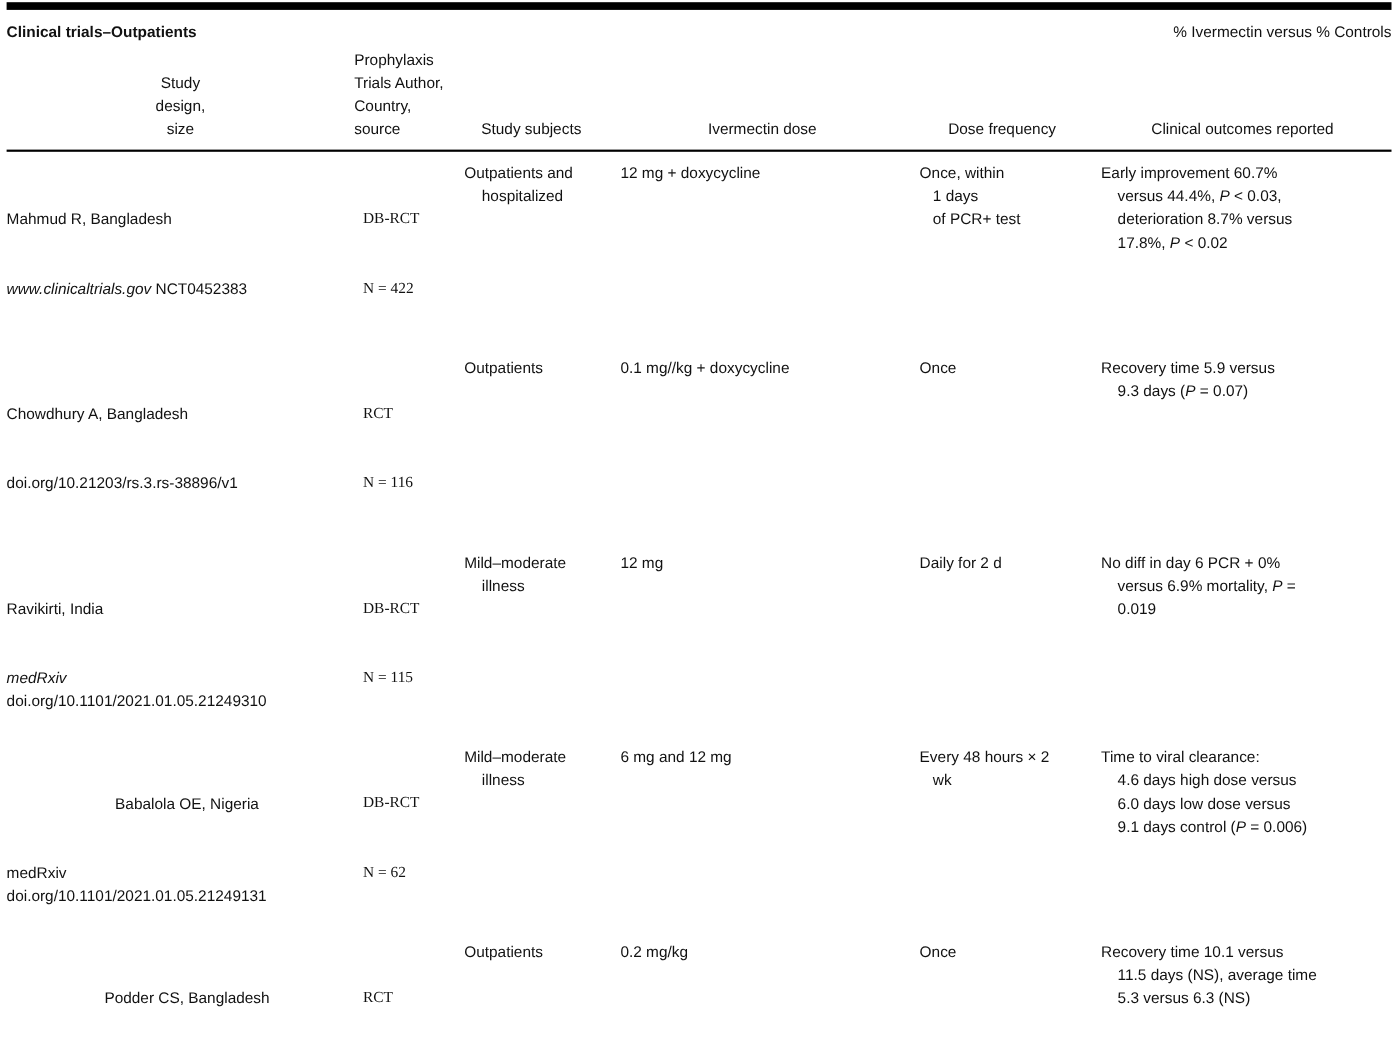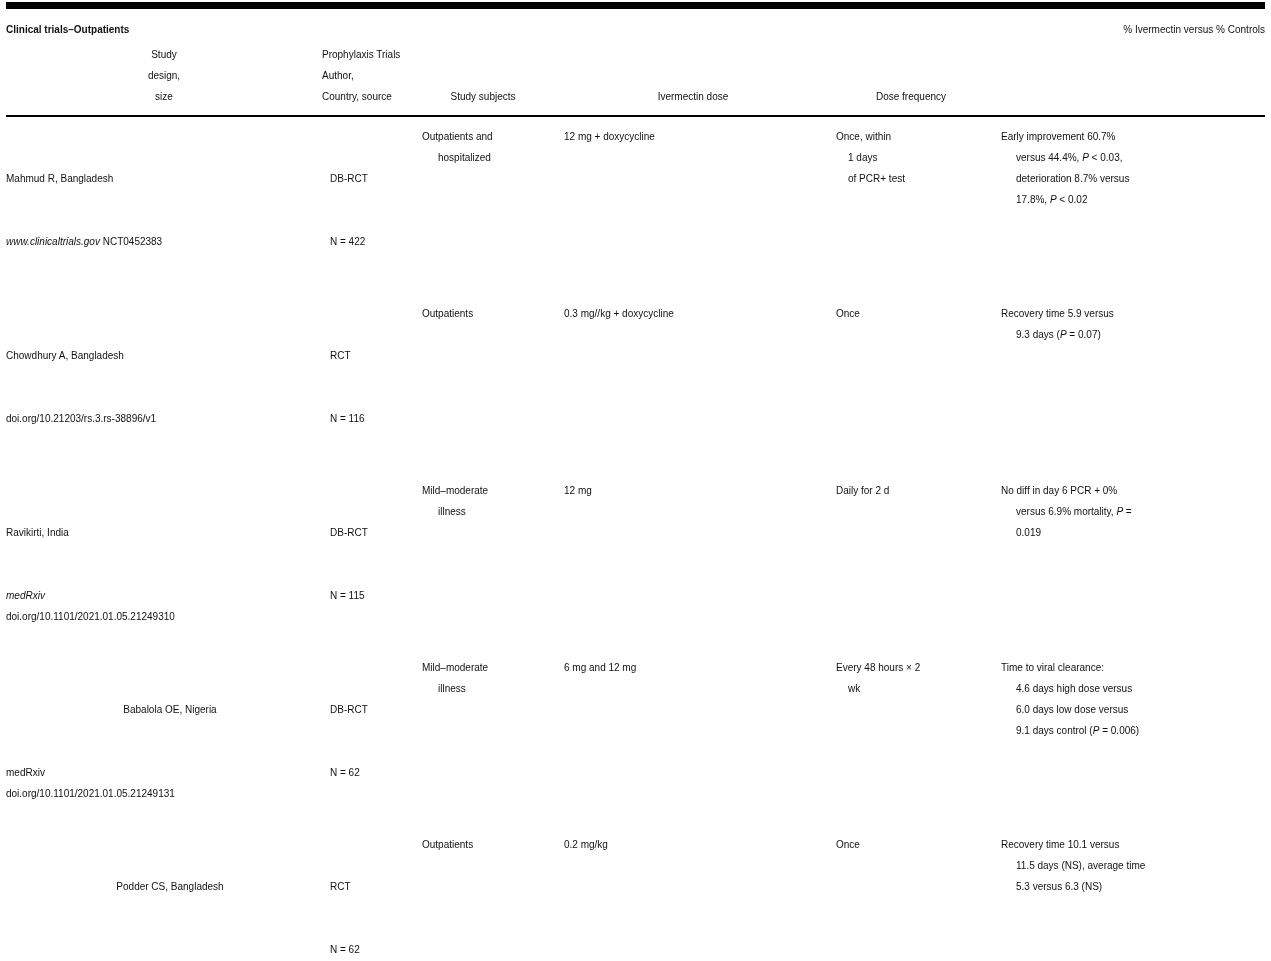--- a/index.html
+++ b/index.html
@@ -3,21 +3,21 @@
 <meta charset="utf-8">
 <style>
   * { margin:0; padding:0; box-sizing:border-box; }
   html,body { background:#ffffff; }
   .sheet {
     position:relative;
     width:1271px; height:961px;
     background:#ffffff;
     color:#111111;
     font-family:"Liberation Sans", sans-serif;
-    font-size:10px; line-height:21px;
+    font-size:14px; line-height:21px;
     padding:0 6px;
     overflow:hidden;
   }
   .top-rule { height:7px; background:#000; margin-top:2px; }
   .title-row {
     display:flex; justify-content:space-between; align-items:flex-end;
     padding-top:10px;
   }
   .section-title { font-weight:bold; }
   .grid {
@@ -32,21 +32,21 @@
   }
   .hc { text-align:center; }
   .h-author { text-align:left; }
   #rows { padding-top:9px; }
   .row { padding-bottom:9px; }
   .cell { white-space:pre-wrap; }
   
   .c-author .author { padding-left:26px; text-indent:-26px; }
   .c-author .author.indented { text-indent:-14px;text-align:center; }
   
-  .c-design { padding-left:8px; }
+  .c-design { padding-left:8px;font-family:Liberation Serif, serif; }
   .c-design .design { padding-left:10px; text-indent:-10px; }
   
   .c-subjects  { padding-left:30px; text-indent:-16px; }
   .c-dose      { padding-left:20px; text-indent:-14px; }
   .c-frequency { padding-left:20px; text-indent:-12px; }
   .c-outcomes  { padding-left:22px; text-indent:-15px; }
   i { font-style:italic; }
 </style>
 </head>
 <body>
@@ -61,20 +61,21 @@
 
   <div class="grid header-grid">
     <div class="hc h-design">Study
 design,
 size</div>
     <div class="hc h-author">Prophylaxis Trials Author,
 Country, source</div>
     <div class="hc h-subjects">Study subjects</div>
     <div class="hc h-dose">Ivermectin dose</div>
     <div class="hc h-frequency">Dose frequency</div>
+    <div class="hc h-outcomes">Clinical outcomes reported</div>
   </div>
 
   <div id="rows">
   <div class="grid row">
     <div class="cell c-author">
       <div class="author">Mahmud R, Bangladesh</div>
     <div class="src-line cell"><i>www.clinicaltrials.gov</i><span> NCT0452383</span></div></div>
     <div class="cell c-design">
       <div class="design">DB-RCT</div>
       <div class="nsize">N = 422</div>
@@ -93,21 +94,21 @@
 
   <div class="grid row">
     <div class="cell c-author">
       <div class="author">Chowdhury A, Bangladesh</div>
     <div class="src-line cell"><span>doi.org/10.21203/rs.3.rs-38896/v1</span></div></div>
     <div class="cell c-design">
       <div class="design">RCT</div>
       <div class="nsize">N = 116</div>
     </div>
     <div class="cell c-subjects">Outpatients</div>
-    <div class="cell c-dose">0.3 mg//kg + doxycycline</div>
+    <div class="cell c-dose">0.1 mg//kg + doxycycline</div>
     <div class="cell c-frequency">Once</div>
     <div class="cell c-outcomes"><span>Recovery time 5.9 versus
 9.3 days (</span><i>P</i><span> = 0.07)</span></div>
   </div>
 
   <div class="grid row">
     <div class="cell c-author">
       <div class="author">Ravikirti, India</div>
     <div class="src-line cell"><i>medRxiv</i></div><div class="src-line cell"><span>doi.org/10.1101/2021.01.05.21249310</span></div></div>
     <div class="cell c-design">

